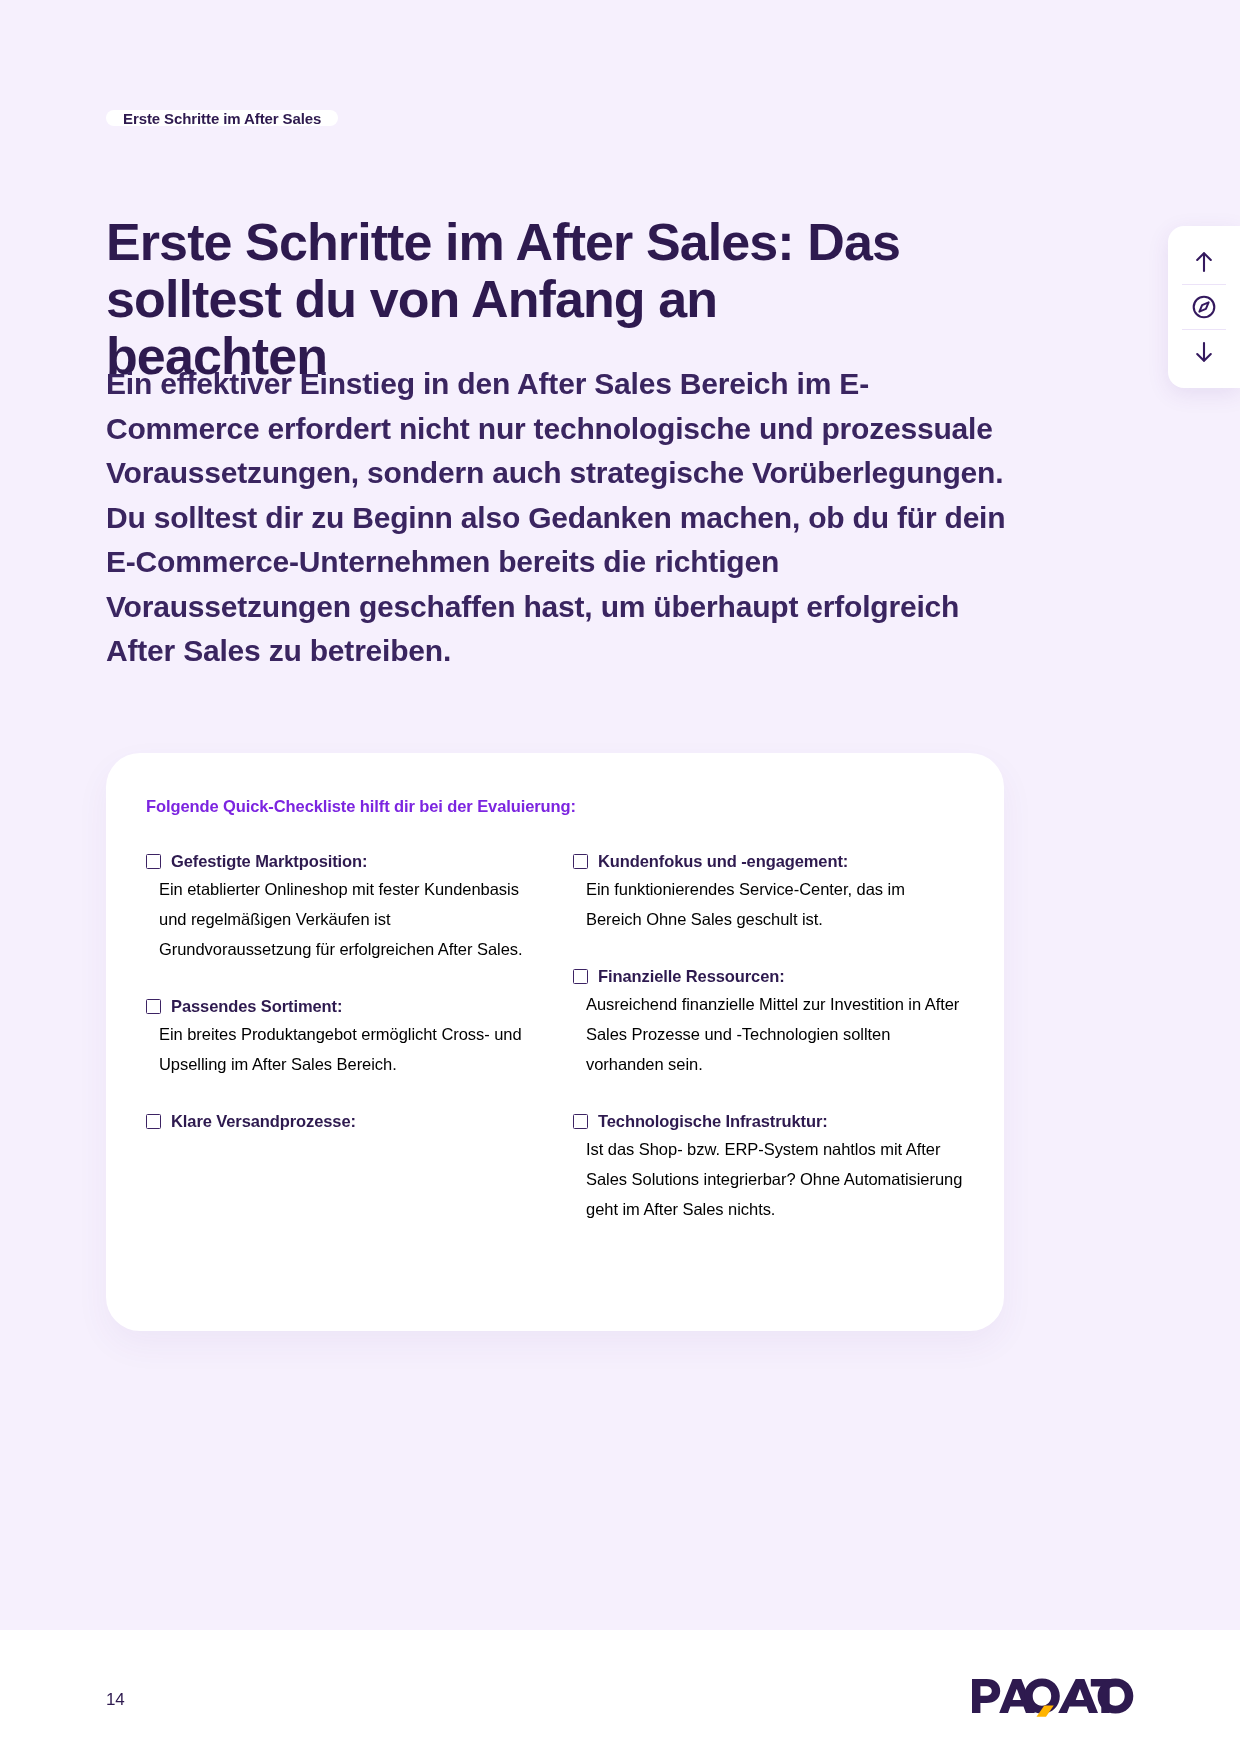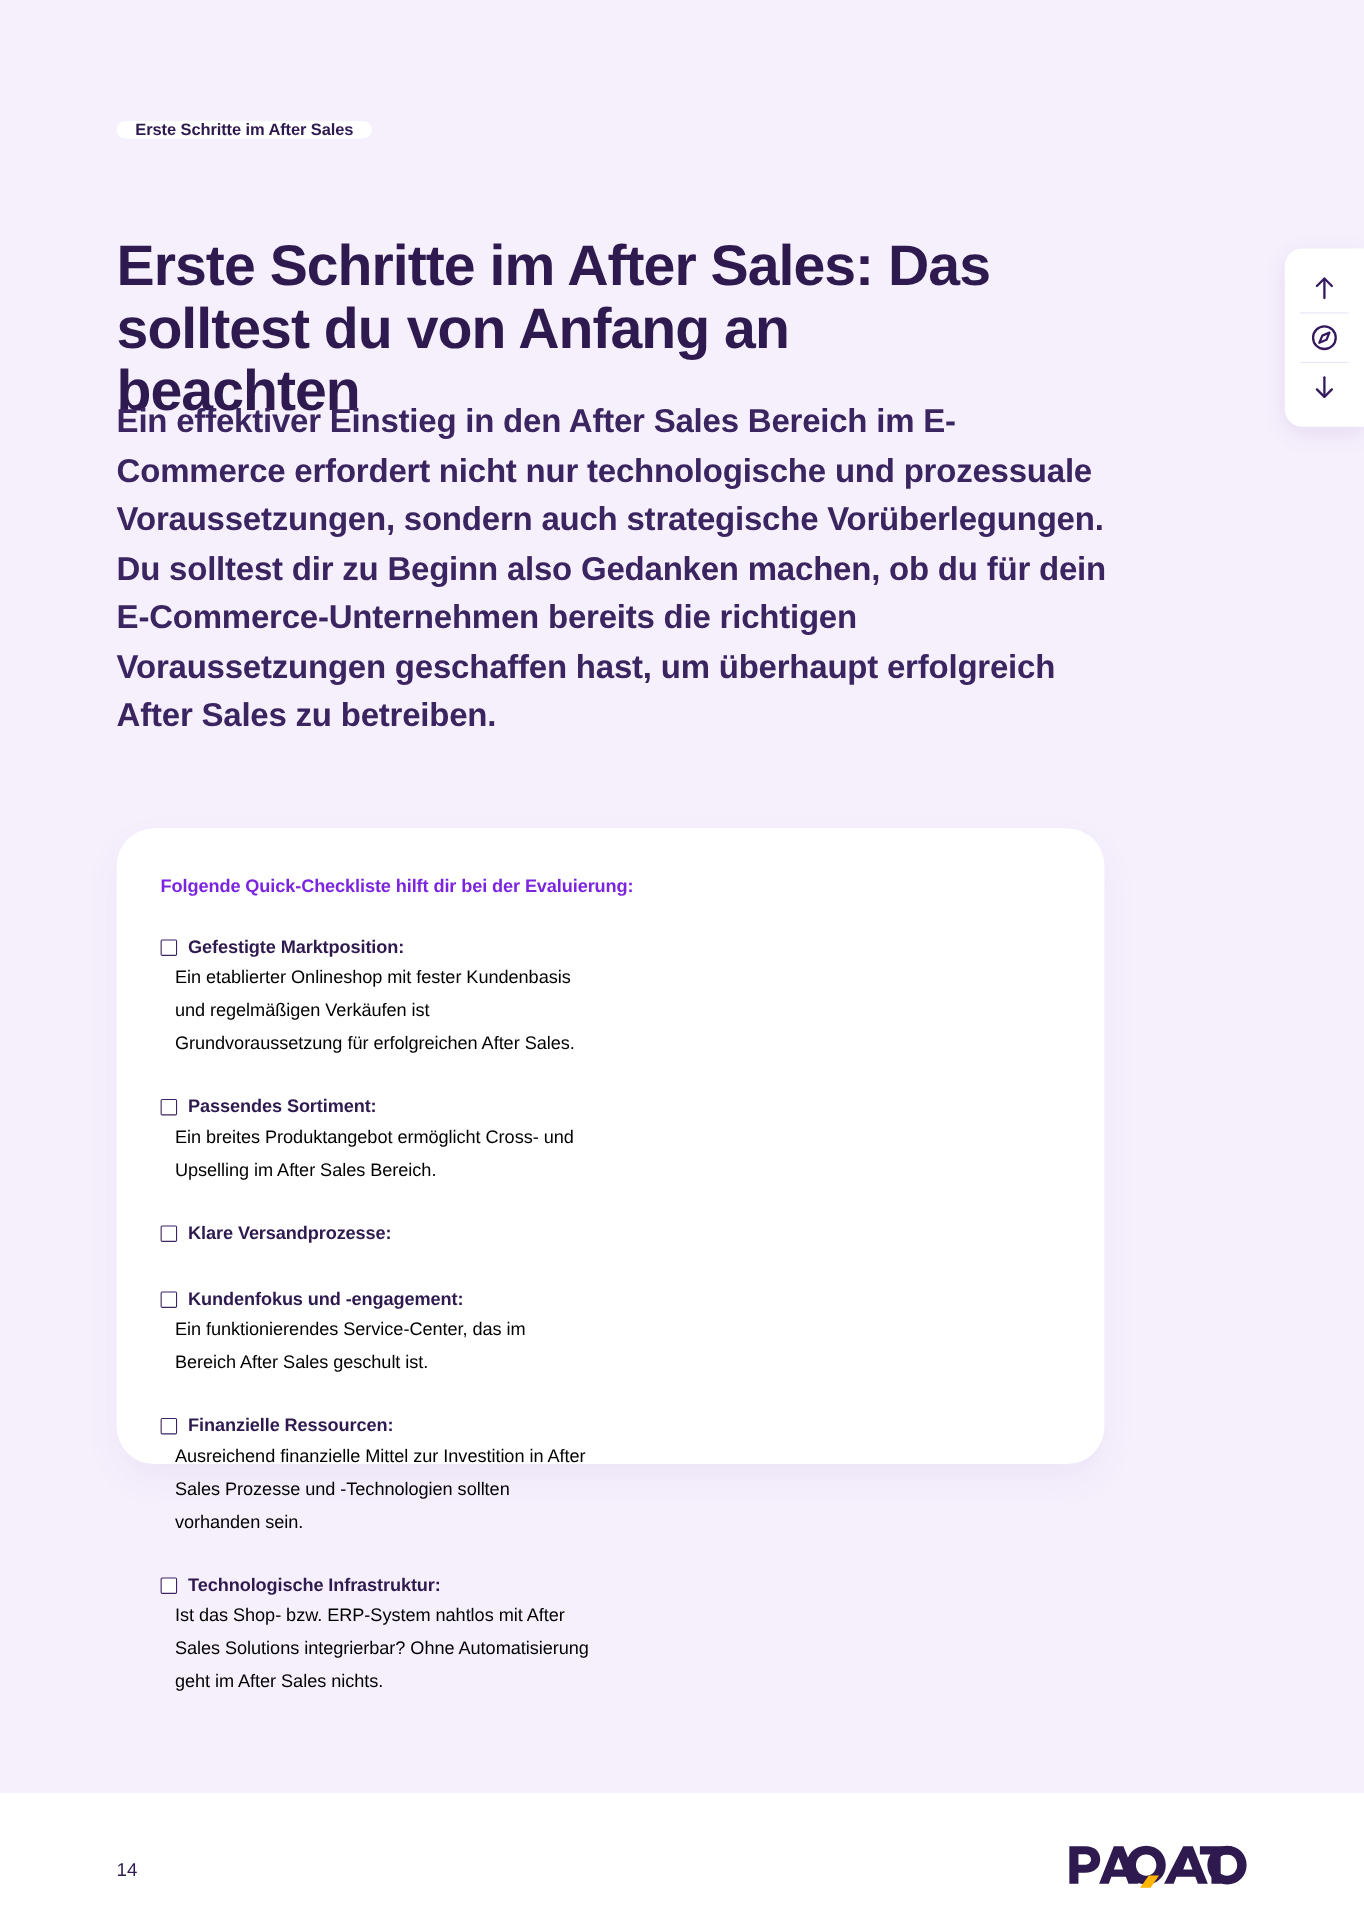--- a/index.html
+++ b/index.html
@@ -98,21 +98,20 @@
     text-align: right;
   }
 
   .columns {
     position: absolute;
     left: 40px;
     top: 97px;
     width: 818px;
     display: flex;
     gap: 36px;
-    flex-direction: column;
   }
 
   .col { width: 391px; }
 
   .check-item { margin-bottom: 31px; }
   .check-item:last-child { margin-bottom: 0; }
 
   .check-head {
     display: flex;
     align-items: flex-start;
@@ -244,21 +243,21 @@
 
         </div>
 
         <div class="col">
 
           <div class="check-item">
             <div class="check-head">
               <span class="checkbox"></span>
               <span class="check-title">Kundenfokus und -engagement:</span>
             </div>
-            <div class="check-desc">Ein funktionierendes Service-Center, das im Bereich After Sales geschult ist.</div>
+            <div class="check-desc">Ein funktionierendes Service-Center, das im Bereich Ohne Sales geschult ist.</div>
           </div>
 
           <div class="check-item">
             <div class="check-head">
               <span class="checkbox"></span>
               <span class="check-title">Finanzielle Ressourcen:</span>
             </div>
             <div class="check-desc">Ausreichend finanzielle Mittel zur Investition in After Sales Prozesse und -Technologien sollten vorhanden sein.</div>
           </div>
 

